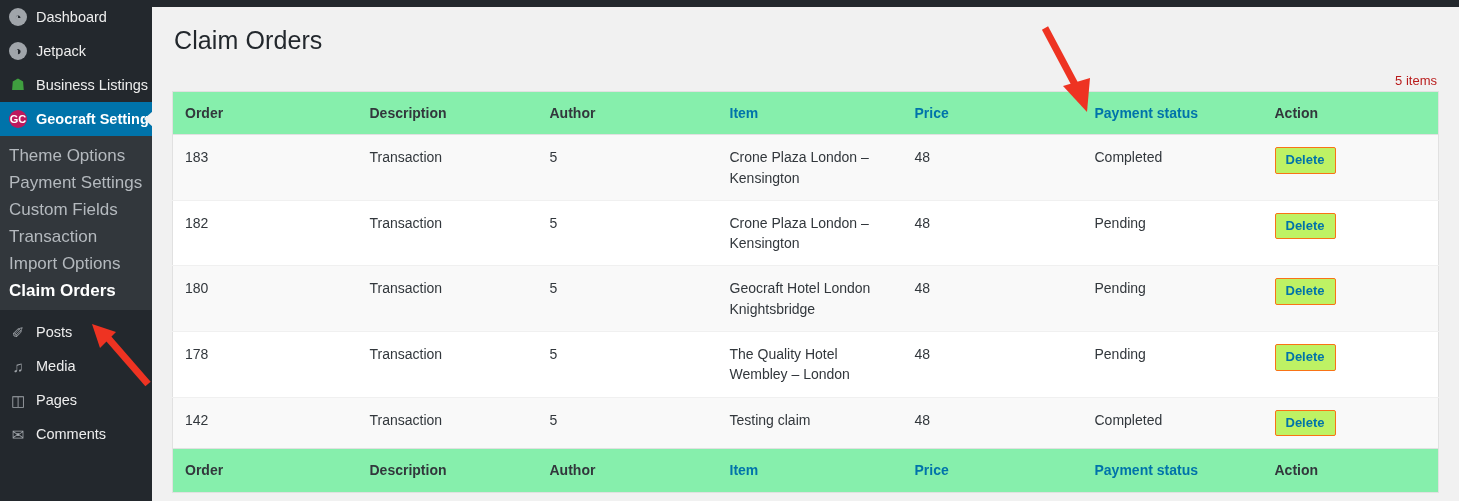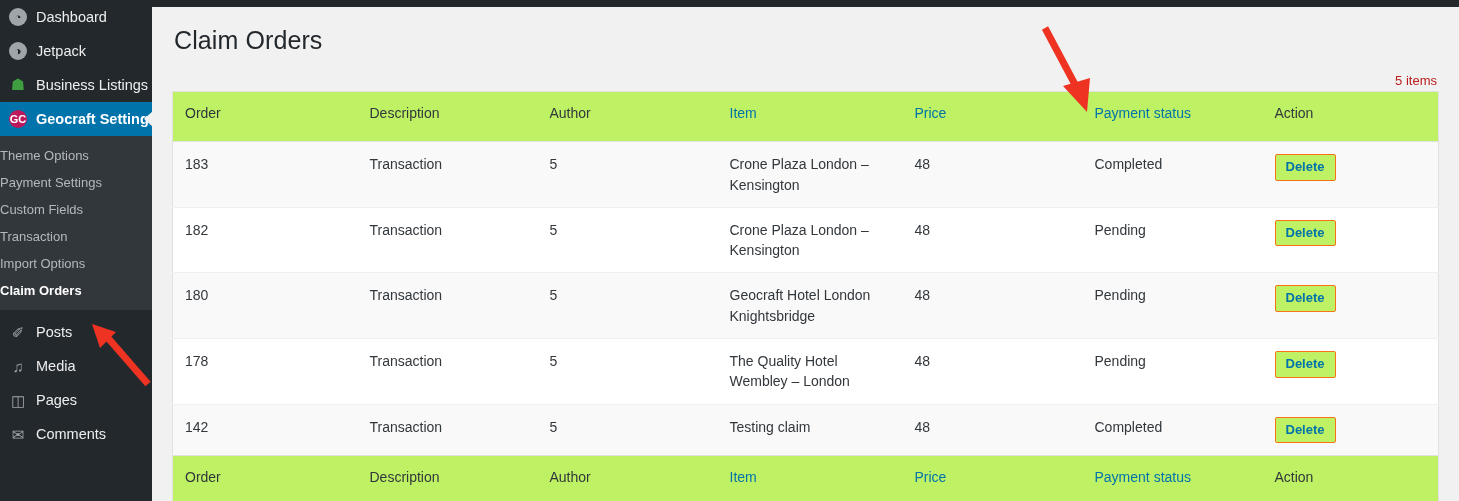--- a/index.html
+++ b/index.html
@@ -49,21 +49,22 @@
     transform: translateY(-50%);
     width: 0; height: 0;
     border-top: 8px solid transparent;
     border-bottom: 8px solid transparent;
     border-right: 9px solid #f1f1f1;
   }
   .submenu { background: #32373c; padding: 6px 0 6px 0; }
   .submenu-item {
     height: 27px;
     display: flex; align-items: center;
-    font-size: 13px;
+    padding-left: 9px;
+    font-size: 17px;
     color: #b4b9be;
     white-space: nowrap;
   }
   .submenu-item.current { color: #fff; font-weight: bold; }
   .menu-sep { height: 5px; }
 
   
   .ico-circle {
     width: 18px; height: 18px; border-radius: 50%;
     display: flex; align-items: center; justify-content: center;
@@ -103,24 +104,24 @@
     font-size: 14px;
   }
   table.wp-list th, table.wp-list td {
     text-align: left;
     vertical-align: top;
     padding: 12px 10px 12px 12px;
     color: #32373c;
     line-height: 1.45;
   }
   table.wp-list thead th, table.wp-list tfoot th {
-    font-weight: normal;
+    font-weight: bold;
     color: #32373c;
-    padding-top: 11px; padding-bottom: 18px;
-    background: #bef264;
+    padding-top: 11px; padding-bottom: 11px;
+    background: #86efac;
   }
   table.wp-list thead tr { border-bottom: 1px solid #e1e1e1; }
   table.wp-list tfoot tr { border-top: 1px solid #e1e1e1; }
   table.wp-list th a.col-link, .col-link {
     color: #0073aa; text-decoration: none;
   }
   tbody tr.alt td { background: #f9f9f9; }
   tbody tr td { border-bottom: 1px solid #f0f0f0; }
   tbody tr:last-child td { border-bottom: none; }
 

